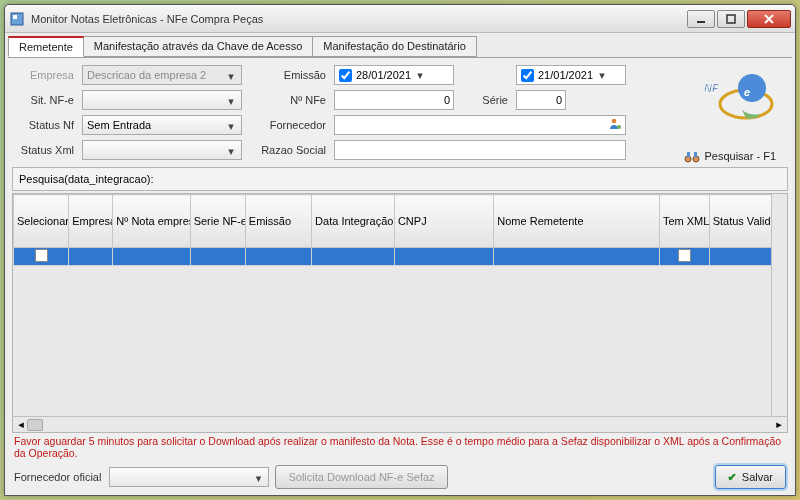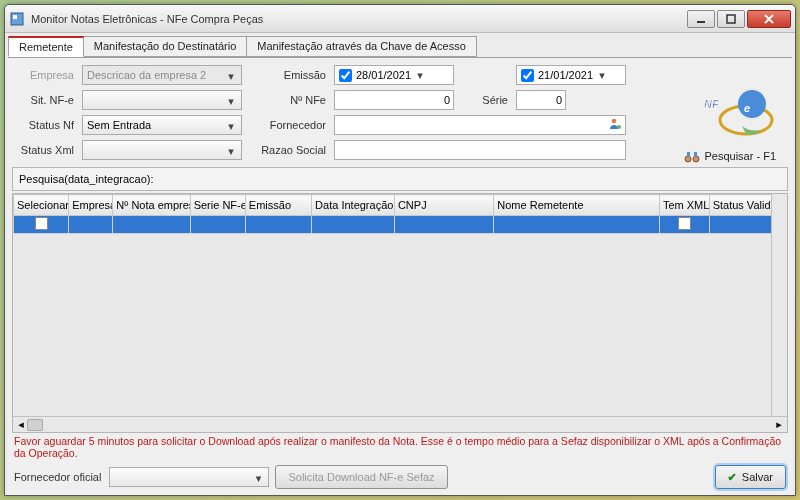--- a/index.html
+++ b/index.html
@@ -20,29 +20,29 @@
   .lbl.disabled { color:#9a9a9a; }
   .combo, .textin { height:20px; border:1px solid #aaa; background:#fff; display:flex; align-items:center; padding:0 4px; position:relative; }
   .combo { background: linear-gradient(#fcfcfc,#e8e8e8); }
   .combo .arrow { position:absolute; right:3px; top:3px; width:14px; height:14px; display:flex; align-items:center; justify-content:center; color:#444; }
   .combo.disabled { background:#e8e8e8; color:#8a8a8a; }
   .datein { display:inline-flex; align-items:center; border:1px solid #aaa; background:#fff; height:20px; padding:0 2px 0 2px; }
   .datein input[type=checkbox]{ margin:0 2px; }
   .datein .txt { padding:0 2px; }
   .datein .arrow { width:14px; text-align:center; color:#444; }
   .numin { height:20px; border:1px solid #aaa; background:#fff; text-align:right; padding:0 3px; display:flex; justify-content:flex-end; align-items:center; }
-  .logo-box { position:absolute; right:8px; top:20px; width:90px; height:70px; display:flex; align-items:center; justify-content:center; }
+  .logo-box { position:absolute; right:8px; top:4px; width:90px; height:70px; display:flex; align-items:center; justify-content:center; }
   .pesq-btn { position:absolute; right:16px; top:92px; display:flex; align-items:flex-start; gap:4px; color:#222; cursor:pointer; }
   .searchrow { display:flex; align-items:center; padding:2px 6px; border:1px solid #b5b5b5; margin:2px 4px 0 4px; background:#f3f3f3; }
   .searchrow .lab { white-space:nowrap; margin-right:4px; }
   .searchrow input { flex:1; height:18px; border:1px solid #aaa; padding:0 3px; }
   .filterchk { display:flex; align-items:center; gap:4px; margin-left:10px; }
   .grid-wrap { flex:1; margin:2px 4px 0 4px; border:1px solid #b5b5b5; background:#fff; display:flex; flex-direction:column; position:relative; }
   table.grid { border-collapse:collapse; width:100%; table-layout:fixed; }
-  table.grid th { background:linear-gradient(#fafafa,#e4e4e4); border:1px solid #c7c7c7; font-weight:normal; padding:4px 3px; text-align:left; overflow:hidden; white-space:nowrap; height:18px; }
+  table.grid th { background:linear-gradient(#fafafa,#e4e4e4); border:1px solid #c7c7c7; font-weight:normal; padding:20px 3px; text-align:left; overflow:hidden; white-space:nowrap; height:18px; }
   table.grid td { border:1px solid #d0d0d0; padding:1px 3px; height:18px; overflow:hidden; }
   tr.sel td { background:#2f77d1; }
   .grid-scroll { flex:1; background:#e9e9e9; }
   .hscroll { height:16px; background:#e8e8e8; border-top:1px solid #c0c0c0; display:flex; align-items:center; padding:0 2px; }
   .hscroll .thumb { height:12px; width:16px; background:#d0d0d0; border:1px solid #a8a8a8; border-radius:2px; }
   .vscroll { position:absolute; right:0; top:0; bottom:16px; width:16px; background:#e8e8e8; border-left:1px solid #c0c0c0; }
   .warning { color:#c01818; padding:2px 6px; font-size:10.5px; }
   .footer { display:flex; align-items:center; padding:4px 6px 6px 6px; gap:6px; }
   .btn { height:24px; padding:0 12px; border:1px solid #8f8f8f; background:linear-gradient(#f5f5f5,#dcdcdc); border-radius:3px; display:inline-flex; align-items:center; gap:5px; cursor:pointer; color:#444; }
   .btn.disabled { color:#9a9a9a; }
@@ -77,22 +77,22 @@
           <svg width="10" height="10">
             <line x1="1" y1="1" x2="9" y2="9" stroke="#fff" stroke-width="1.8"></line>
             <line x1="9" y1="1" x2="1" y2="9" stroke="#fff" stroke-width="1.8"></line>
           </svg>
         </div>
     </div>
   </div>
 
   <div class="tabs">
     <div class="tab active">Remetente</div>
+    <div class="tab">Manifestação através da Chave de Acesso</div>
     <div class="tab">Manifestação do Destinatário</div>
-    <div class="tab">Manifestação através da Chave de Acesso</div>
   </div>
 
   <div class="content">
     <div class="filters">
 
       <span class="lbl disabled">Empresa</span>
       <div class="combo disabled" style="grid-column:2 / span 1;text-align:center;">
         <span>Descricao da empresa 2</span>
         <span class="arrow">▾</span>
       </div>

